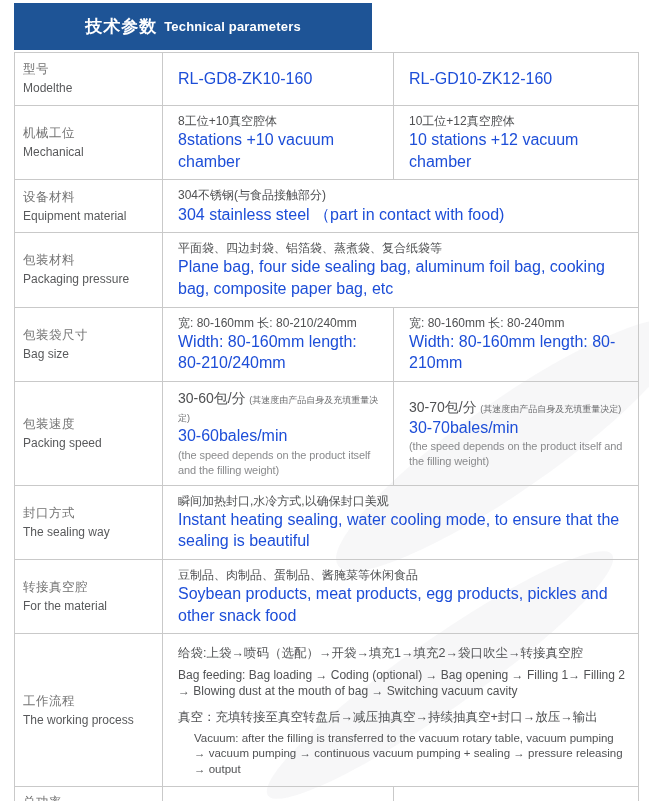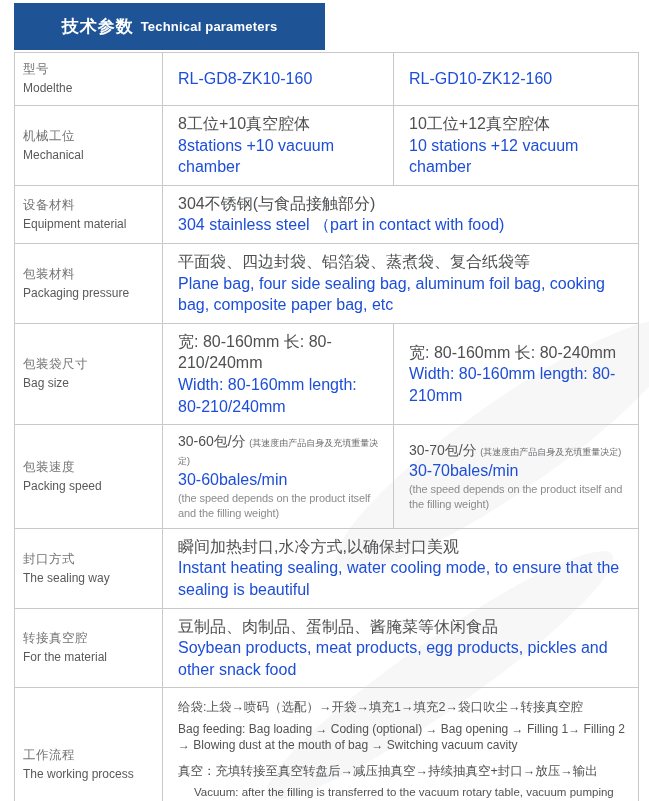--- a/index.html
+++ b/index.html
@@ -7,21 +7,21 @@
     width: 649px; height: 801px;
     background: #ffffff;
     font-family: "Liberation Sans", "DejaVu Sans", sans-serif;
     color: #4f5052;
     overflow: hidden;
     position: relative;
   }
   .banner {
     position: absolute;
     left: 14px; top: 3px;
-    width: 311px; height: 47px;
+    width: 358px; height: 47px;
     background: #1e5496;
     color: #ffffff;
     display: flex;
     align-items: center;
     justify-content: center;
     gap: 7px;
     white-space: nowrap;
   }
   .banner .zh-title { font-size: 17px; font-weight: 700; letter-spacing: 1px; }
   .banner .en-title { font-size: 13px; font-weight: 600; letter-spacing: 0.2px; }
@@ -54,21 +54,21 @@
     padding: 7px 10px 7px 15px;
     font-size: 13px;
     line-height: 1.35;
   }
   td.label {
     padding-left: 8px;
     padding-right: 4px;
   }
   .lab-zh { font-size: 12.5px; font-weight: 400; color: #737373; letter-spacing: 0.5px; }
   .lab-en { font-size: 12px; color: #58595b; margin-top: 2px; }
-  .v-zh { font-size: 16px; color: #4f5052; }
+  .v-zh { font-size: 12px; color: #4f5052; }
   .v-en { font-size: 16px; color: #1d4ed8; }
   .speed-main { font-size: 14px; }
   .speed-note-zh { font-size: 9px; color: #6b6c6e; }
   .note-en { font-size: 11px; color: #8a8b8d; margin-top: 1px; letter-spacing: -0.1px; }
   .proc-group { margin: 4px 0 9px 0; }
   .proc-group:last-child { margin-bottom: 2px; }
   .proc-zh { font-size: 12.5px; color: #4f5052; margin-bottom: 5px; }
   .proc-en { font-size: 12px; color: #515254; }
   .proc-en.small { font-size: 11.5px; margin-left: 16px; }
   tr.r-model td, tr.r-mech td { height: 53px; }

